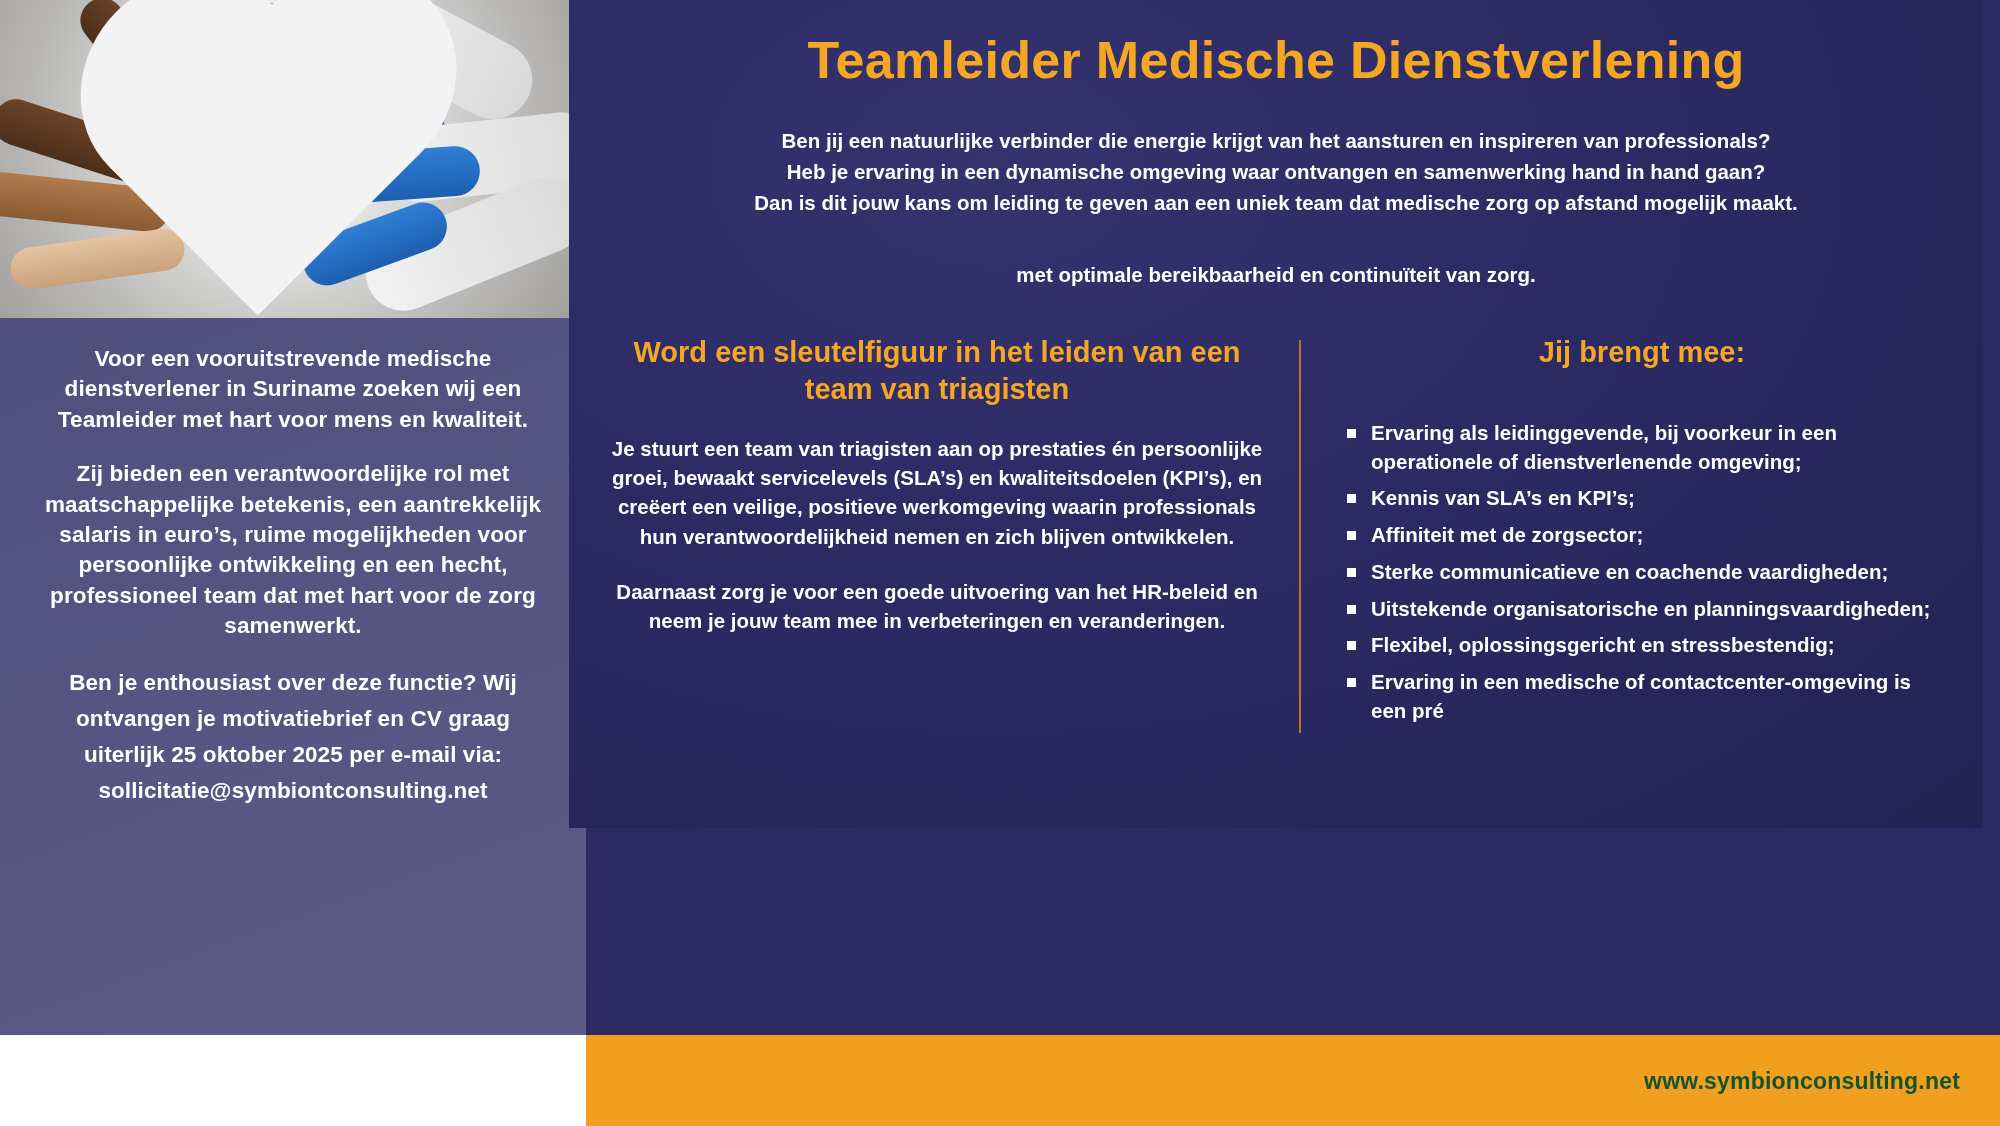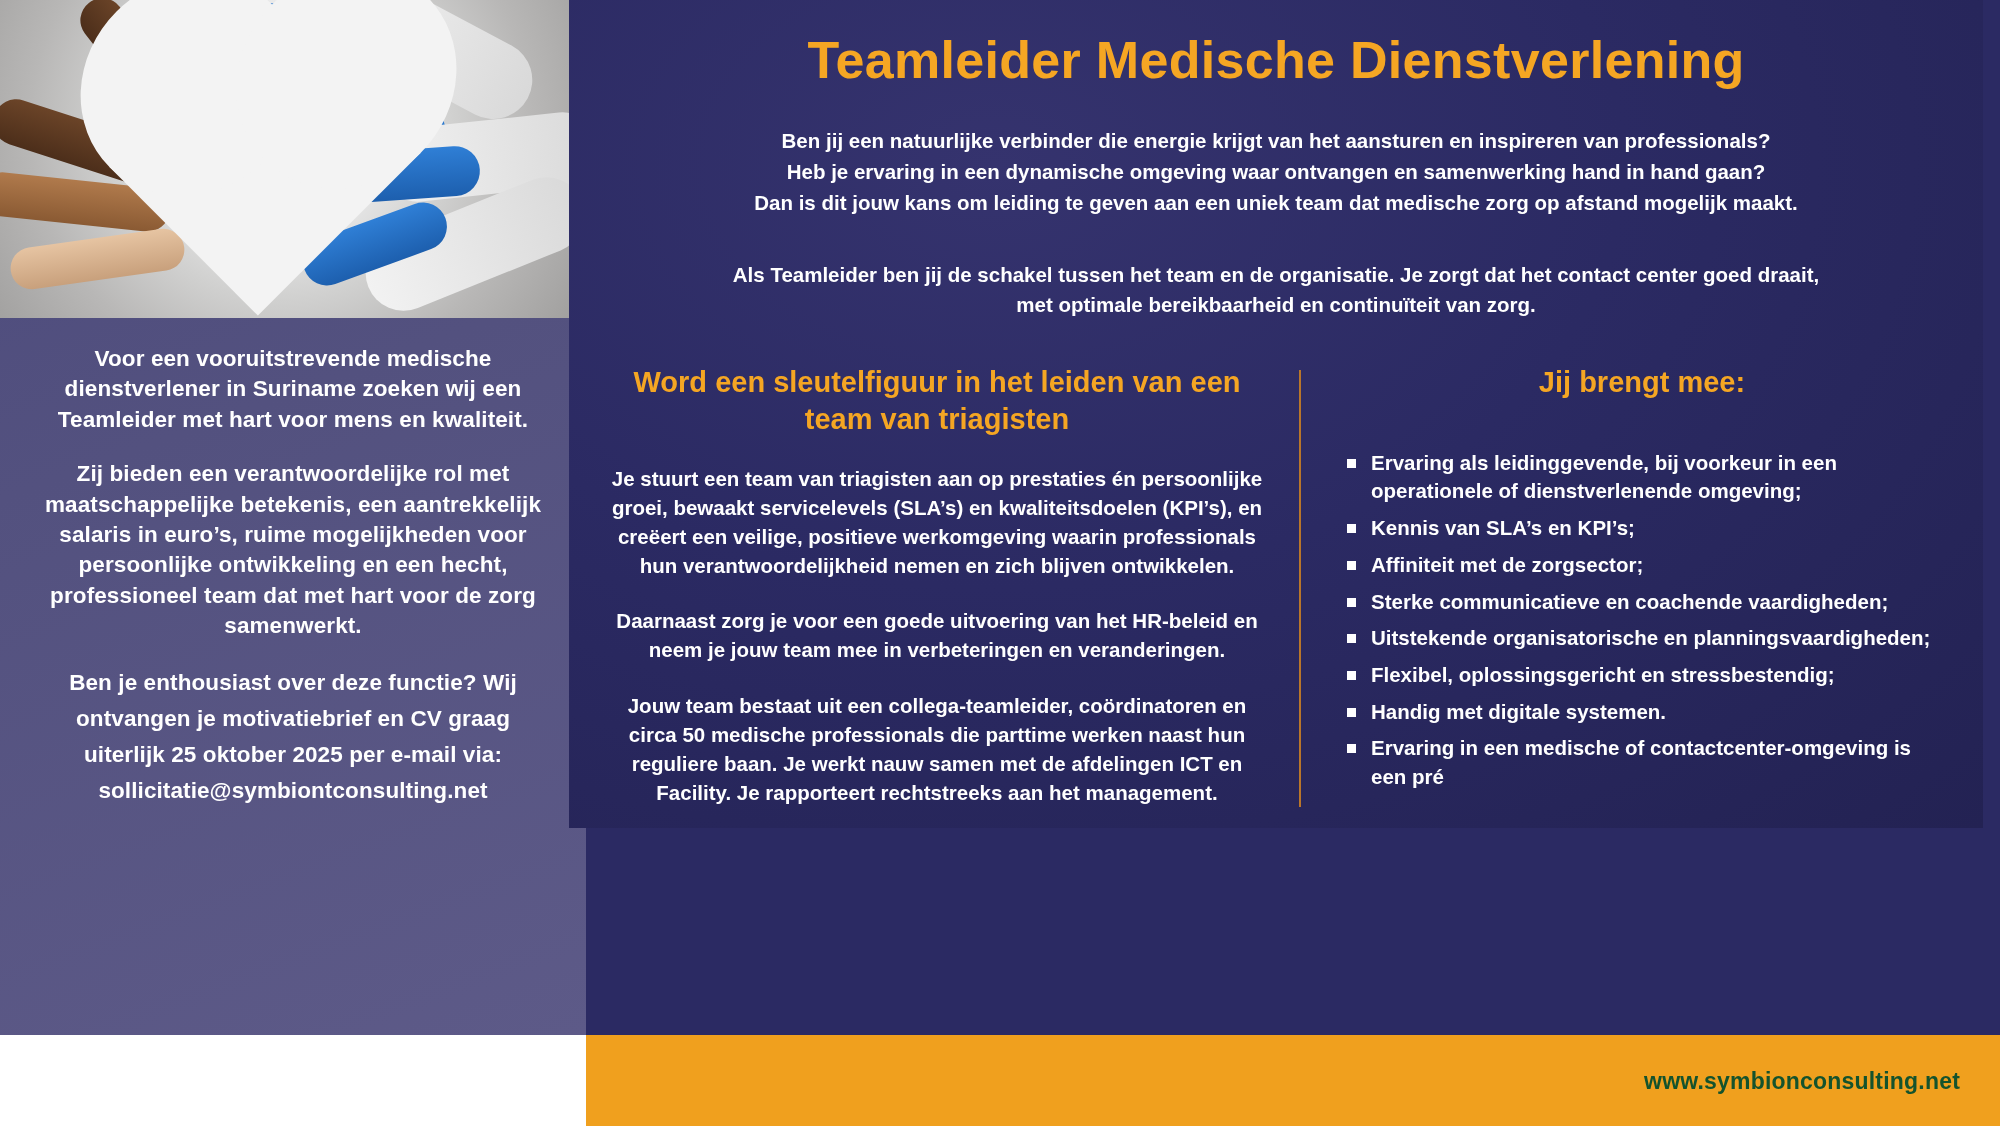--- a/index.html
+++ b/index.html
@@ -275,44 +275,41 @@
   <div class="main">
     <div class="title">Teamleider Medische Dienstverlening</div>
 
     <div class="intro">
       <div>Ben jij een natuurlijke verbinder die energie krijgt van het aansturen en inspireren van professionals?</div>
       <div>Heb je ervaring in een dynamische omgeving waar ontvangen en samenwerking hand in hand gaan?</div>
       <div>Dan is dit jouw kans om leiding te geven aan een uniek team dat medische zorg op afstand mogelijk maakt.</div>
     </div>
 
     <div class="intro2">
-      <div>Als Teamleider ben jij de schakel tussen het team en de organisatie. Je zorgt dat het contact center goed draait,</div>
       <div>met optimale bereikbaarheid en continuïteit van zorg.</div>
     </div>
 
     <div class="columns">
       <div class="col-left">
         <div class="col-head">Word een sleutelfiguur in het leiden van een team van triagisten</div>
         <p>Je stuurt een team van triagisten aan op prestaties én persoonlijke groei, bewaakt servicelevels (SLA’s) en kwaliteitsdoelen (KPI’s), en creëert een veilige, positieve werkomgeving waarin professionals hun verantwoordelijkheid nemen en zich blijven ontwikkelen.</p>
         <p>Daarnaast zorg je voor een goede uitvoering van het HR-beleid en neem je jouw team mee in verbeteringen en veranderingen.</p>
-        <p>Jouw team bestaat uit een collega-teamleider, coördinatoren en circa 50 medische professionals die parttime werken naast hun reguliere baan. Je werkt nauw samen met de afdelingen ICT en Facility. Je rapporteert rechtstreeks aan het management.</p>
       </div>
 
       <div class="divider"></div>
 
       <div class="col-right">
         <div class="col-head">Jij brengt mee:</div>
         <ul class="bullets">
           <li>Ervaring als leidinggevende, bij voorkeur in een operationele of dienstverlenende omgeving;</li>
           <li>Kennis van SLA’s en KPI’s;</li>
           <li>Affiniteit met de zorgsector;</li>
           <li>Sterke communicatieve en coachende vaardigheden;</li>
           <li>Uitstekende organisatorische en planningsvaardigheden;</li>
           <li>Flexibel, oplossingsgericht en stressbestendig;</li>
-          <li>Handig met digitale systemen.</li>
           <li>Ervaring in een medische of contactcenter-omgeving is een pré</li>
         </ul>
       </div>
     </div>
   </div>
 
   <div class="footer">
     <div class="footer-left"></div>
     <div class="footer-url">www.symbionconsulting.net</div>
   </div>

